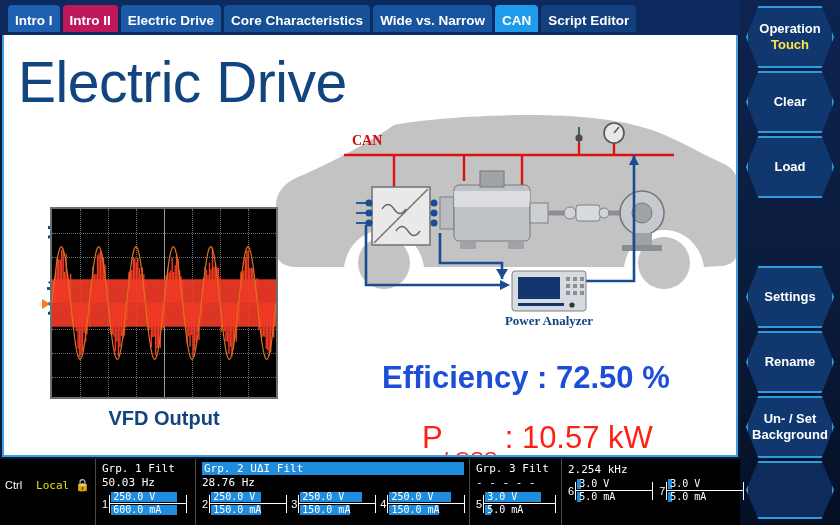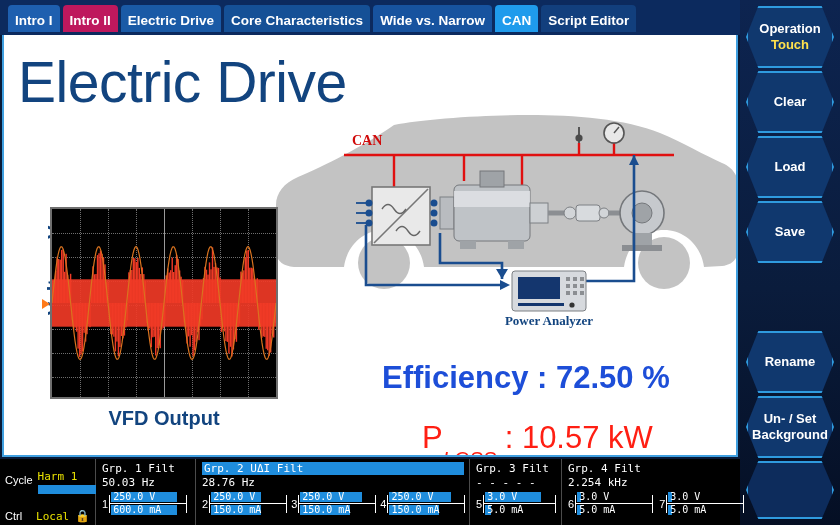--- a/index.html
+++ b/index.html
@@ -462,45 +462,38 @@
     <div class="hexbtn" style="top:6px">
       <span>Operation</span>
       <span class="sub">Touch</span>
     </div>
     <div class="hexbtn" style="top:136px">
       <span>Load</span>
     </div>
     <div class="hexbtn" style="top:71px">
       <span>Clear</span>
     </div>
-    <div class="hexbtn" style="top:201px">
-      <span>Save</span>
+    <div class="hexbtn" style="top:266px">
+      <span>Settings</span>
     </div>
     <div class="hexbtn" style="top:331px">
       <span>Rename</span>
     </div>
     <div class="hexbtn" style="top:396px">
       <span style="white-space:pre-line">Un- / Set
 Background</span>
     </div>
     <div class="hexbtn empty" style="top:461px;height:58px">
       <span></span>
     </div>
   </div>
 
   <div id="status">
 
     <div class="stsec sec-cycle">
-      <div class="row" style="margin-top:2px">
-        <span class="lbl">Cycle</span>
-        <span style="margin-left:5px">
-          <span class="yel">Harm 1</span>
-          <div class="bluebar" style="width:58px;margin-top:1px"></div>
-        </span>
-      </div>
       <div class="row" style="margin-top:15px">
         <span class="lbl">Ctrl</span>
         <span class="yel" style="margin-left:14px">Local</span>
         <span class="lock">🔒</span>
       </div>
     </div>
 
     <div class="stsec grp" style="width:100px">
       <div class="hdr">Grp.  1 Filt</div>
       <div class="hz">50.03   Hz</div>
@@ -572,21 +565,20 @@
             <div class="axis"></div>
           <div class="vfill" style="width:56px"></div>
             <div class="ifill" style="width:6px"></div>
           <span class="vtxt">3.0 V</span>
           <span class="itxt">5.0 mA</span>
         </div>
       </div>
     </div>
 
     <div class="stsec grp" style="width:176px">
-      <div class="hdr">Grp.  4 Filt</div>
       <div class="hz">2.254  kHz</div>
       <div style="display:flex;gap:6px">
         <div class="chrow">
           <span class="chnum">6</span>
           <div class="gauge">
             <div class="cap-l"></div>
               <div class="cap-r"></div>
               <div class="axis"></div>
             <div class="vfill" style="width:4px"></div>
               <div class="ifill" style="width:4px"></div>

